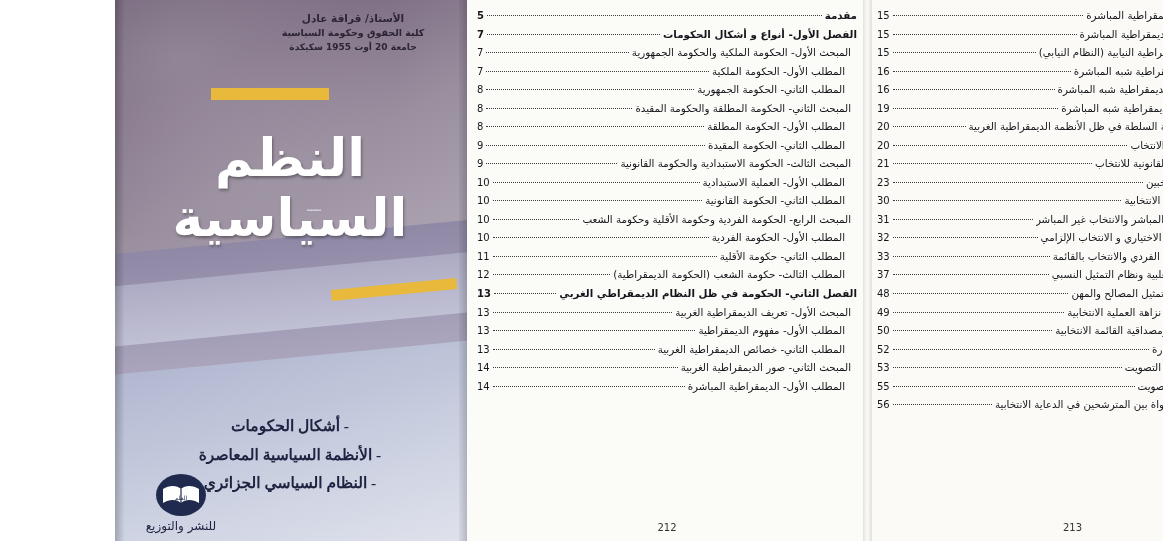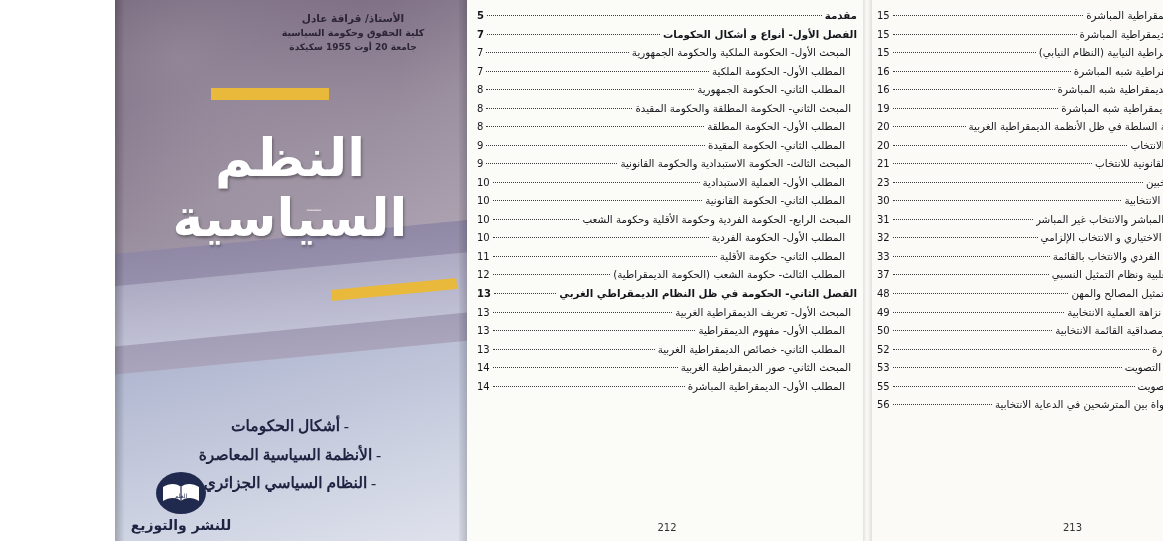--- a/index.html
+++ b/index.html
@@ -153,22 +153,22 @@
     text-align: center;
     color: #1d2340;
   }
   .pub-logo {
     width: 52px;
     height: 44px;
     margin: 0 auto 2px auto;
     position: relative;
   }
   .pub-name {
-    font-size: 14px;
-    font-weight: bold;
+    font-size: 12px;
+    font-weight: normal;
   }
 
   
   .pages {
     position: absolute;
     left: 352px;
     top: 0;
     width: 811px;
     height: 541px;
     background: #fefefc;

